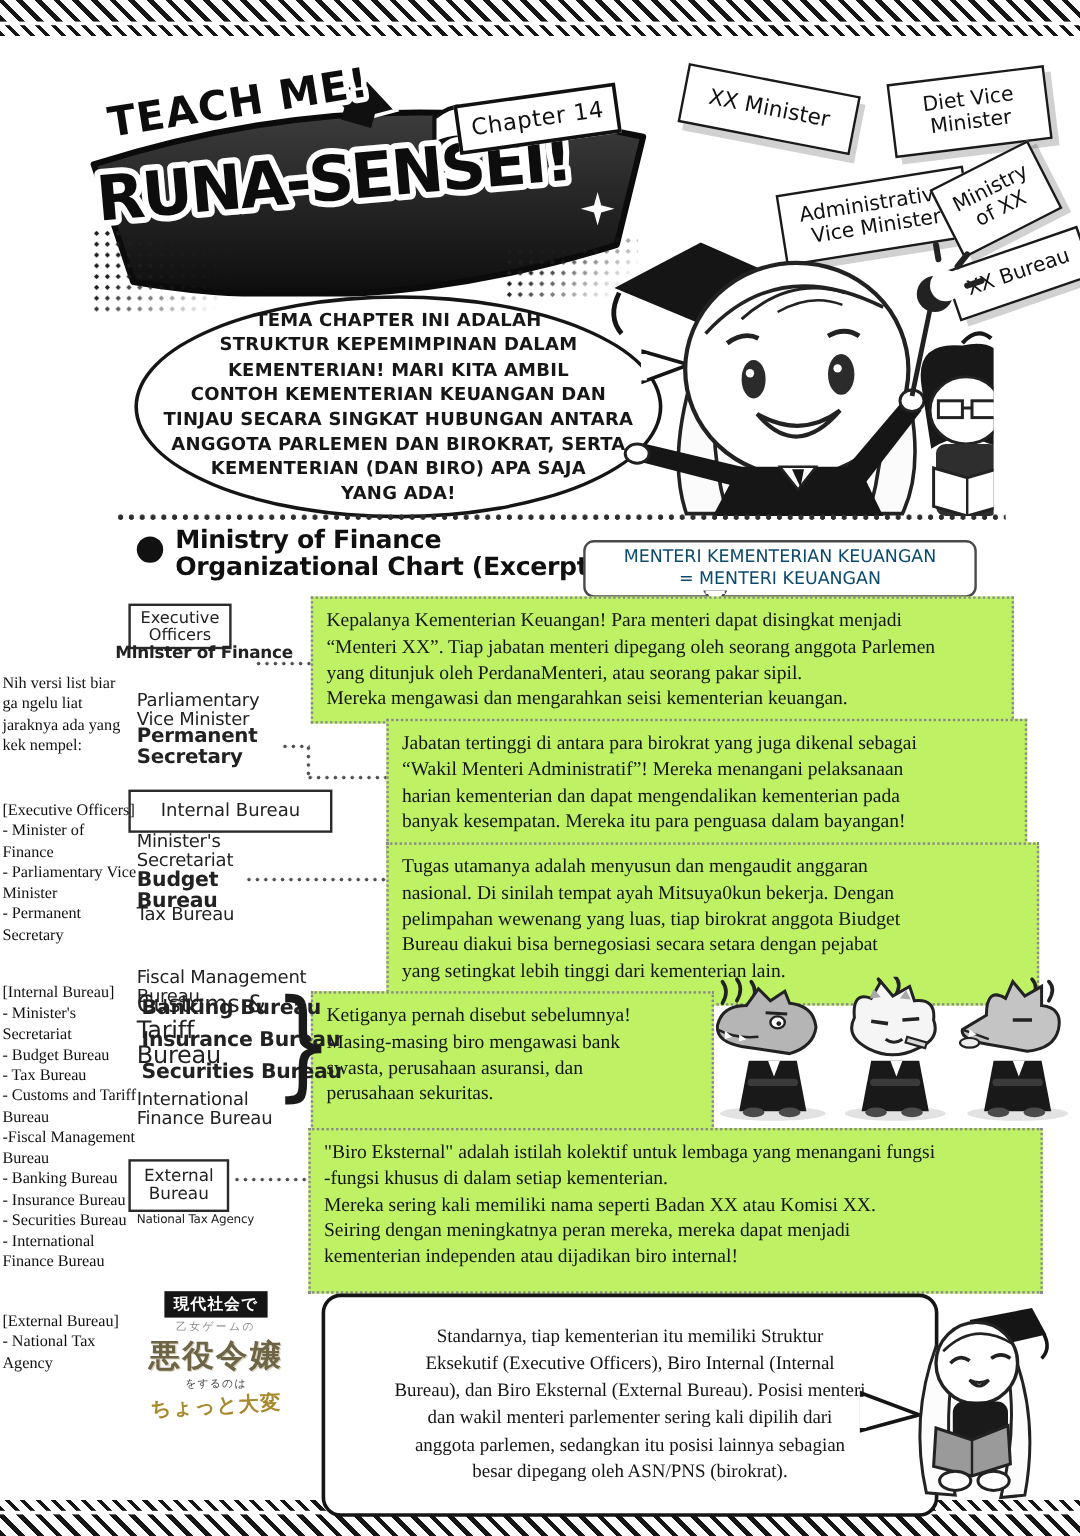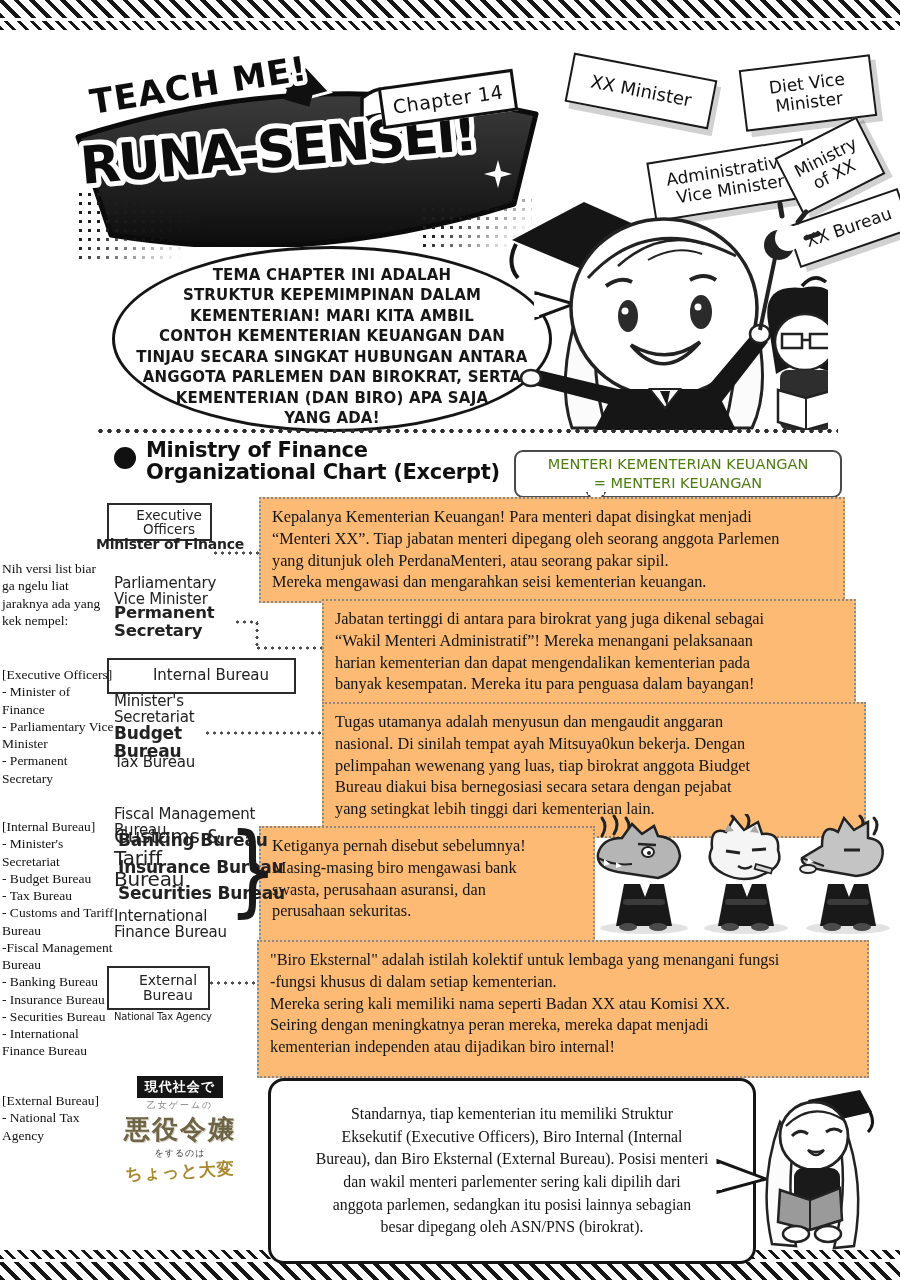--- a/index.html
+++ b/index.html
@@ -12,43 +12,43 @@
   .hatch-sm{background-image:repeating-linear-gradient(45deg,#161616 0 3px,#ffffff 3px 9px);}
   .dots{background-image:radial-gradient(circle,#1d1d1d 1.6px,transparent 1.9px);
         background-size:9px 9px;-webkit-mask-image:linear-gradient(135deg,#000 30%,transparent 85%);
         mask-image:linear-gradient(135deg,#000 30%,transparent 85%);}
   .slip{background:#fff;border:2.5px solid #1a1a1a;box-shadow:5px 6px 0 rgba(0,0,0,0.18);
         display:flex;align-items:center;justify-content:center;text-align:center;
         font-family:"DejaVu Sans",sans-serif;color:#111;line-height:1.12;}
   .chapterbox{background:#fff;border:3px solid #111;display:flex;align-items:center;justify-content:center;
         font-size:19px;letter-spacing:.5px;color:#111;}
   .bubble-ellipse{border:3px solid #151515;border-radius:50%;background:#fff;
-        display:flex;align-items:flex-end;justify-content:center;text-align:center;}
+        display:flex;align-items:center;justify-content:center;text-align:center;}
   .introtext{font-size:15px;line-height:1.37;font-weight:700;letter-spacing:.2px;color:#171717;}
   .dotline{background-image:radial-gradient(circle,#4e4e4e 1.4px,transparent 1.7px);
         background-size:7px 4px;background-repeat:repeat-x;height:4px;}
   .dotline-v{background-image:radial-gradient(circle,#4e4e4e 1.4px,transparent 1.7px);
         background-size:4px 7px;background-repeat:repeat-y;width:4px;}
   .sep{background-image:radial-gradient(circle,#2e2e2e 2px,transparent 2.3px);
         background-size:9px 6px;background-repeat:repeat-x;height:6px;}
-  .dashedbox{border:2px dotted #8a8a8a;background:#fdba74;color:#141414;
+  .dashedbox{border:2px dotted #8a8a8a;background:#bef264;color:#141414;
         font-family:"Liberation Serif",serif;font-size:16.3px;line-height:1.34;
         padding:7px 11px;white-space:pre-line;}
   .hdrbox{border:2.5px solid #2a2a2a;background:#fff;text-align:center;color:#222;
-        display:flex;align-items:center;justify-content:center;line-height:1.05;padding-left:19px;}
+        display:flex;align-items:center;justify-content:center;line-height:1.05;}
   .orgitem{color:#222;line-height:1.08;letter-spacing:-0.2px;}
   .marginnote{left:2px;width:112px;font-family:"Liberation Serif",serif;font-size:13.5px;
         line-height:1.28;color:#111;}
   .heading{font-weight:bold;font-size:21px;line-height:1.03;letter-spacing:-0.3px;color:#101010;}
   .notebubble{border:2px solid #4a4a4a;border-radius:9px;background:#fff;
         display:flex;align-items:center;justify-content:center;text-align:center;
-        font-size:14.5px;line-height:1.3;color:#4d7c0f;margin-left:28px;}
+        font-size:14.5px;line-height:1.3;color:#0c4a6e;}
   .summary{border:3px solid #151515;border-radius:16px;background:#fff;
         font-family:"Liberation Serif",serif;font-size:15.8px;line-height:1.43;color:#141414;
-        display:flex;align-items:center;justify-content:center;text-align:center;padding:8px 15px;}
+        display:flex;align-items:center;justify-content:center;text-align:center;padding:8px 28px;}
   .brace{font-family:"DejaVu Sans",sans-serif;font-size:100px;line-height:96px;color:#1a1a1a;
         transform:scaleX(0.78);transform-origin:left top;}
   .credit{font-size:16px;line-height:1.18;text-align:center;color:#141414;}
   .booklogo{width:140px;text-align:center;}
   .booklogo .row1{display:inline-block;background:#151515;color:#fff;font-weight:bold;
         font-size:13px;padding:2px 8px;letter-spacing:1px;}
   .booklogo .row2{font-size:9px;color:#8a8a8a;letter-spacing:2px;margin-top:1px;}
   .booklogo .row3{font-size:26px;font-weight:bold;color:#6e6547;letter-spacing:2px;
         text-shadow:1px 1px 0 #d8d2c0;}
   .booklogo .row4{font-size:9px;color:#444;letter-spacing:1px;}

